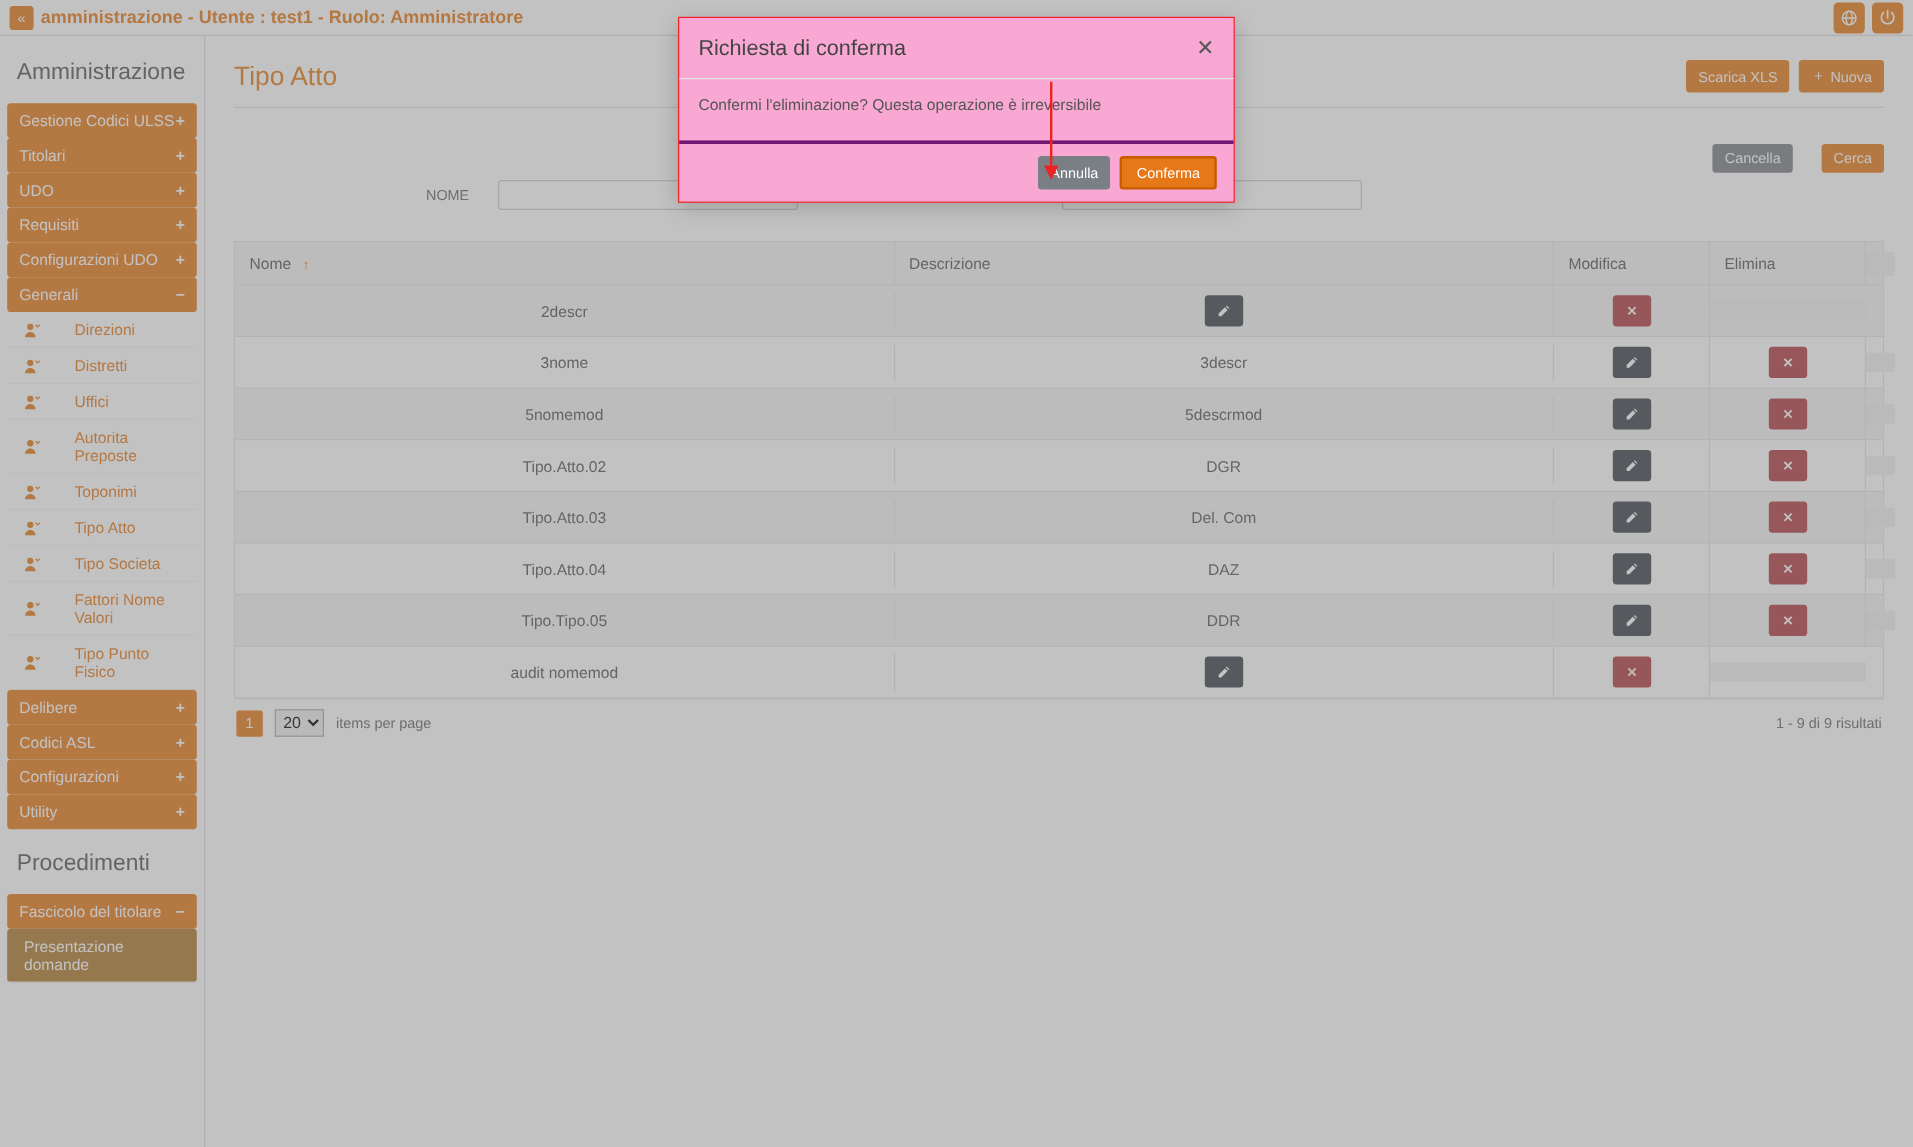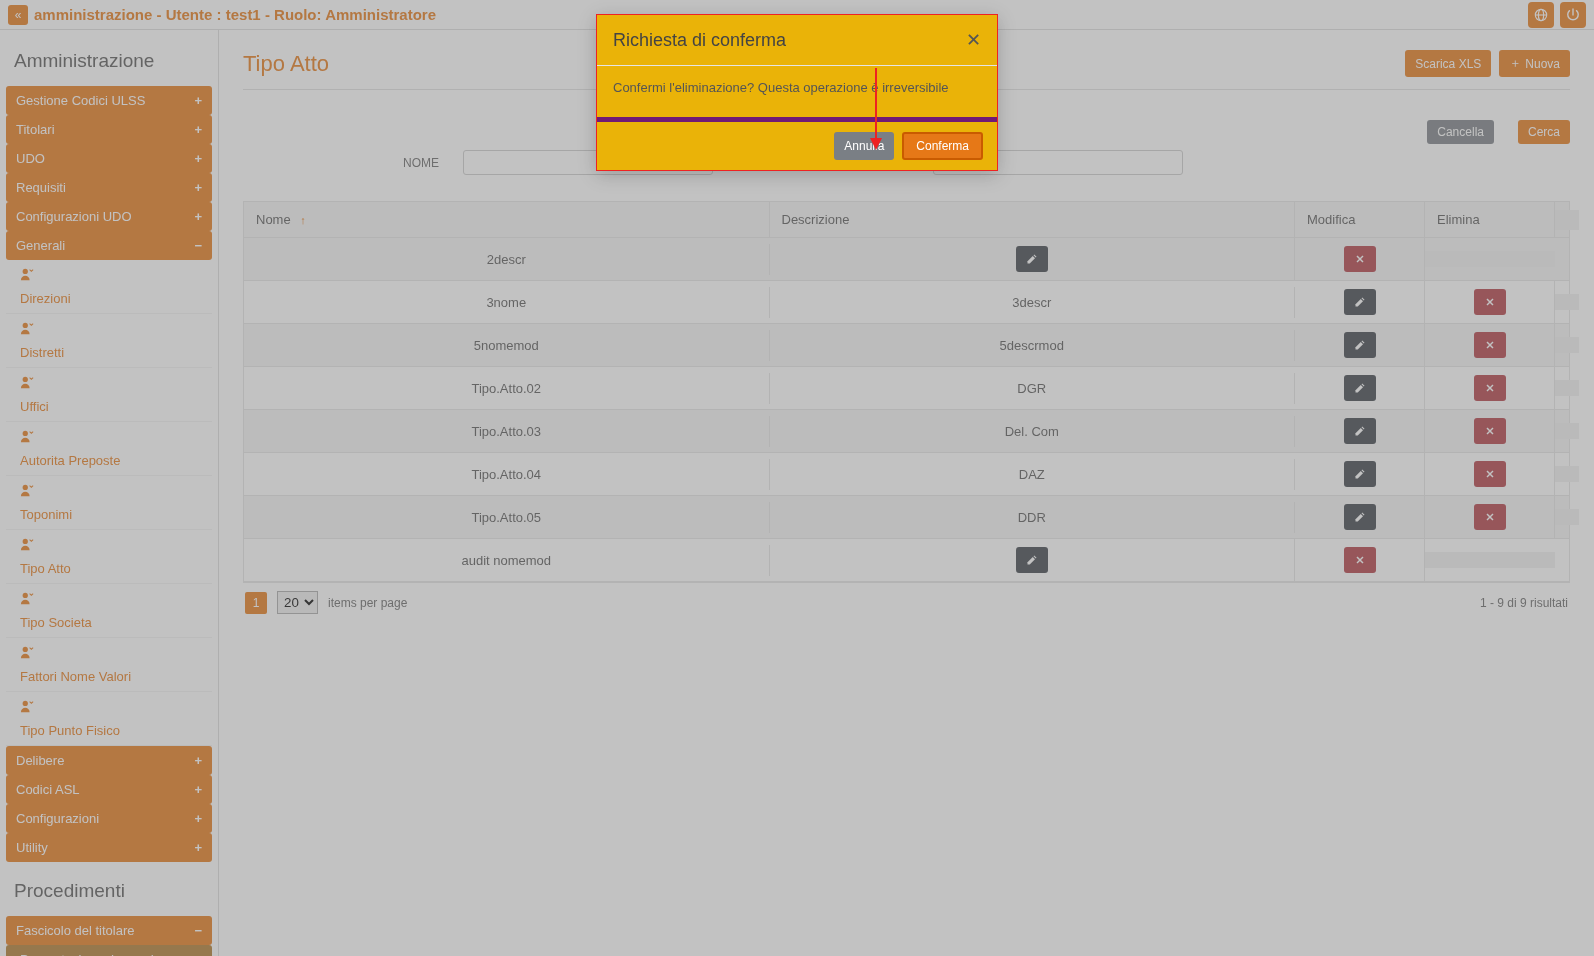--- a/index.html
+++ b/index.html
@@ -6,29 +6,29 @@
 body { font-family: Arial, Helvetica, sans-serif; font-size: 13px; background: #fff; color: #555; }
 
 .overlay { position: fixed; inset: 0; background: rgba(120,120,120,0.45); z-index: 100; }
 
 .topbar { background: #fff; height: 30px; display: flex; align-items: center; padding: 0 8px; border-bottom: 1px solid #ddd; }
 .topbar .collapse-btn { background: #e67817; color: #fff; width: 20px; height: 20px; border-radius: 3px; display: flex; align-items: center; justify-content: center; font-size: 12px; margin-right: 6px; cursor: pointer; }
 .topbar .title { color: #e67817; font-weight: bold; font-size: 15px; flex: 1; }
 .topbar .top-icon { background: #e67817; color: #fff; width: 26px; height: 26px; border-radius: 4px; display: flex; align-items: center; justify-content: center; margin-left: 6px; cursor: pointer; }
 
 .layout { display: flex; height: calc(100vh - 30px); }
-.sidebar { width: 219px; border-right: 1px solid #ddd; overflow-y: auto; padding: 2px 6px 6px 6px; position: relative; }
+.sidebar { width: 171px; border-right: 1px solid #ddd; overflow-y: auto; padding: 2px 6px 6px 6px; position: relative; }
 .sidebar::-webkit-scrollbar { width: 8px; }
 .sidebar::-webkit-scrollbar-thumb { background: #bbb; border-radius: 4px; }
 
 .sidebar h2 { color: #555; font-size: 19px; font-weight: normal; padding: 18px 8px 14px 8px; }
 
 .nav-group { background: #e67817; color: #fff; padding: 7px 10px; border-radius: 3px; margin-bottom: 0; display: flex; justify-content: space-between; align-items: center; cursor: pointer; font-size: 13px; }
 .nav-group .plus { font-weight: bold; }
-.nav-sub { padding: 7px 8px 7px 14px; color: #e67817; display: flex; gap: 10px; cursor: pointer; font-size: 13px; border-bottom: 1px solid #f2f2f2; flex-direction: column; }
+.nav-sub { padding: 7px 8px 7px 14px; color: #e67817; display: flex; align-items: center; gap: 28px; cursor: pointer; font-size: 13px; border-bottom: 1px solid #f2f2f2; }
 .nav-sub .ico { width: 14px; display: inline-flex; }
 
 .main { flex: 1; padding: 20px 24px; overflow-y: auto; }
 .page-header { display: flex; justify-content: space-between; align-items: center; border-bottom: 1px solid #e0e0e0; padding-bottom: 12px; margin-bottom: 30px; }
 .page-title { color: #e67817; font-size: 22px; font-weight: normal; }
 .btn { border: none; border-radius: 3px; padding: 5px 10px; font-size: 12px; cursor: pointer; display: inline-flex; align-items: center; gap: 4px; }
 .btn-orange { background: #e67817; color: #fff; }
 .btn-gray { background: #7a7f85; color: #fff; }
 .btn-dark { background: #3b4148; color: #fff; width: 32px; height: 26px; justify-content: center; border-radius: 3px; }
 .btn-red { background: #b13b43; color: #fff; width: 32px; height: 26px; justify-content: center; border-radius: 3px; }
@@ -49,25 +49,25 @@
 .trow:nth-child(even) { background: #fff; }
 .td { padding: 8px 12px; text-align: center; color: #555; font-size: 13px; border-right: 1px solid #e3e3e3; }
 .td:last-child { border-right: none; }
 .scroll-gutter { background: #f0f0f0; }
 
 .pager { display: flex; align-items: center; gap: 10px; padding: 8px 2px; font-size: 12px; color: #666; }
 .pager .page-num { background: #e67817; color: #fff; width: 22px; height: 22px; display:flex; align-items:center; justify-content:center; border-radius:2px; }
 .pager select { border: 1px solid #aaa; padding: 2px; }
 .pager .results { margin-left: auto; }
 
-.modal { position: fixed; top: 14px; left: 50%; transform: translateX(-50%); width: 402px; background: #eab308; z-index: 200; box-shadow: 0 4px 18px rgba(0,0,0,0.2); border: 1.5px solid #e22; }
+.modal { position: fixed; top: 14px; left: 50%; transform: translateX(-50%); width: 464px; background: #f9a8d4; z-index: 200; box-shadow: 0 4px 18px rgba(0,0,0,0.2); border: 1.5px solid #e22; }
 .modal-head { display: flex; justify-content: space-between; align-items: center; padding: 14px 16px; border-bottom: 1px solid #e5e5e5; }
 .modal-title { font-size: 18px; color: #444; }
 .modal-close { font-size: 18px; color: #555; cursor: pointer; background:none; border:none; }
-.modal-body { padding: 14px 16px 22px 16px; font-size: 13px; color: #555; border-bottom: 5px solid #701a75; }
+.modal-body { padding: 14px 16px 22px 16px; font-size: 13px; color: #555; border-bottom: 3px solid #701a75; }
 .modal-foot { padding: 10px 14px; display: flex; justify-content: flex-end; gap: 8px; }
 .modal-foot .btn-orange { border: 2px solid #c95b00; padding: 5px 12px; }
 
 .arrow-annot { position: fixed; z-index: 201; left: 866px; top: 68px; pointer-events: none; }
 .arrow-annot svg { display:block; }
 
 svg.icon { width: 14px; height: 14px; fill: currentColor; vertical-align: middle; }
 </style>
 </head>
 <body>
@@ -371,21 +371,21 @@
               </button></div>
             <div class="td"><button class="btn btn-red">
                 <svg class="icon" viewBox="0 0 16 16" style="stroke:#fff;stroke-width:2">
                   <line x1="4" y1="4" x2="12" y2="12"></line>
                   <line x1="12" y1="4" x2="4" y2="12"></line>
                 </svg>
               </button></div>
             <div class="td scroll-gutter"></div>
           </div>
           <div class="trow">
-            <div class="td">Tipo.Atto.05</div>
+            <div class="td">Tipo.Tipo.05</div>
             <div class="td">DDR</div>
             <div class="td"><button class="btn btn-dark">
                 <svg class="icon" viewBox="0 0 16 16" style="fill:#fff">
                   <path d="M2 11l7-7 3 3-7 7H2v-3z"></path>
                   <path d="M10 3l1-1 3 3-1 1-3-3z"></path>
                 </svg>
               </button></div>
             <div class="td"><button class="btn btn-red">
                 <svg class="icon" viewBox="0 0 16 16" style="stroke:#fff;stroke-width:2">
                   <line x1="4" y1="4" x2="12" y2="12"></line>

